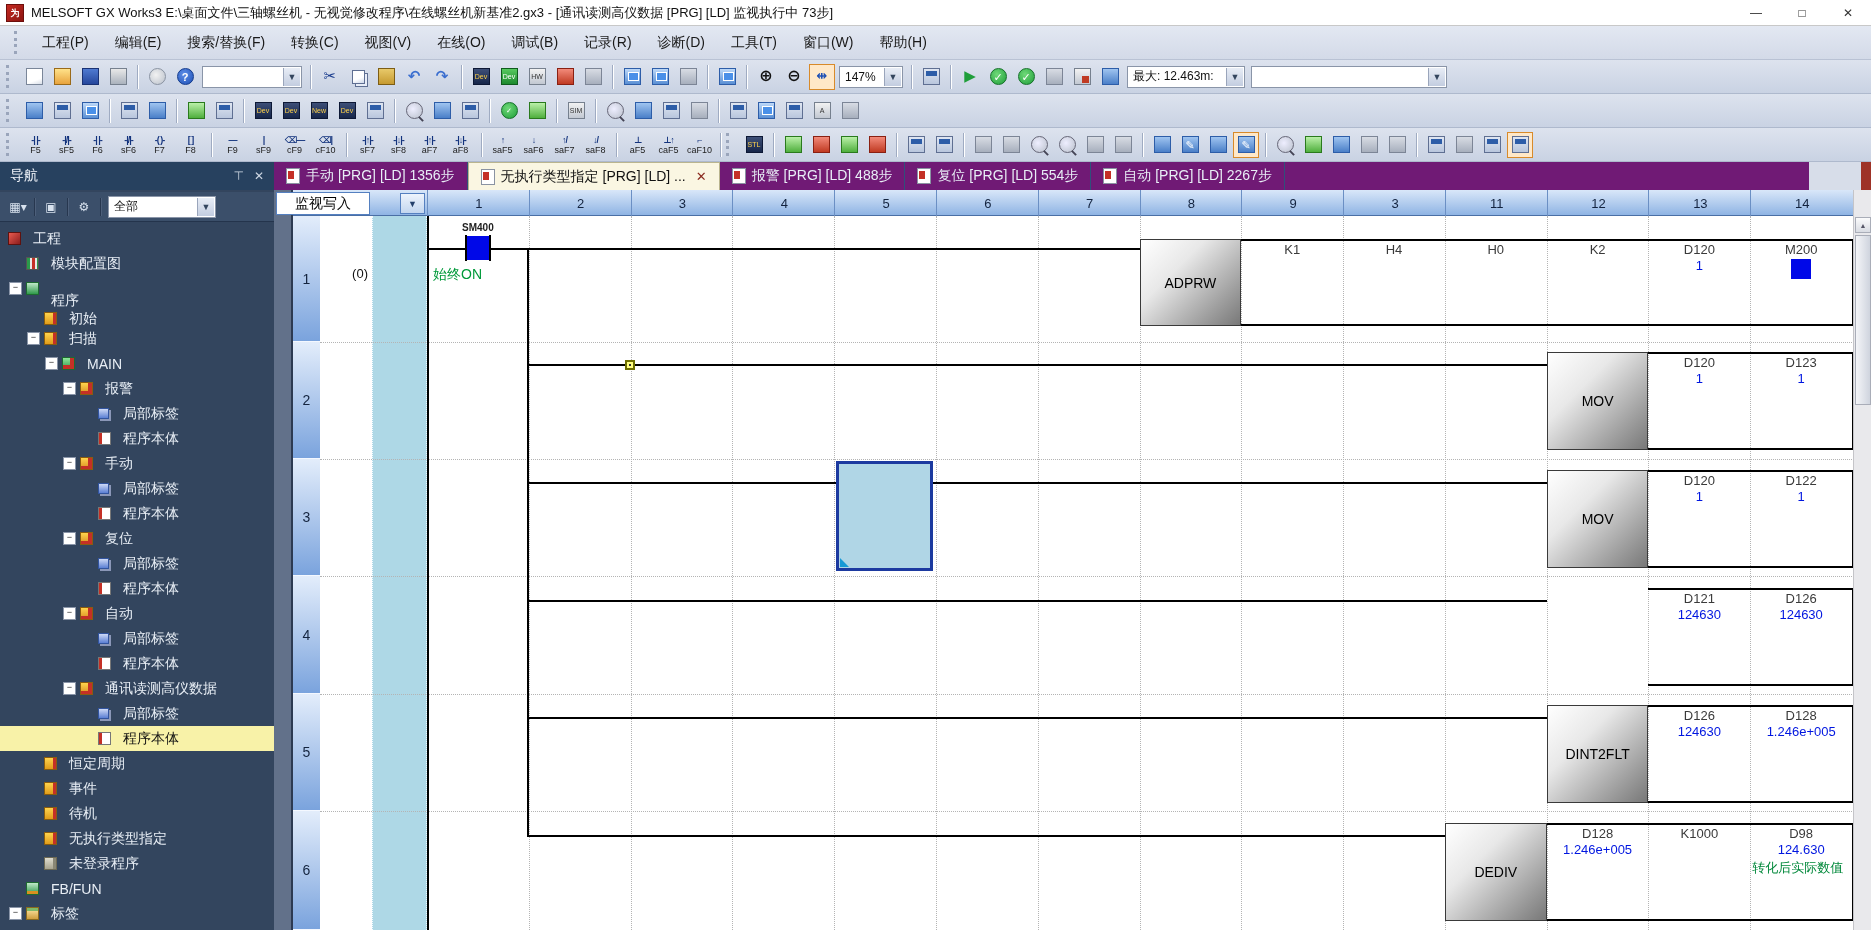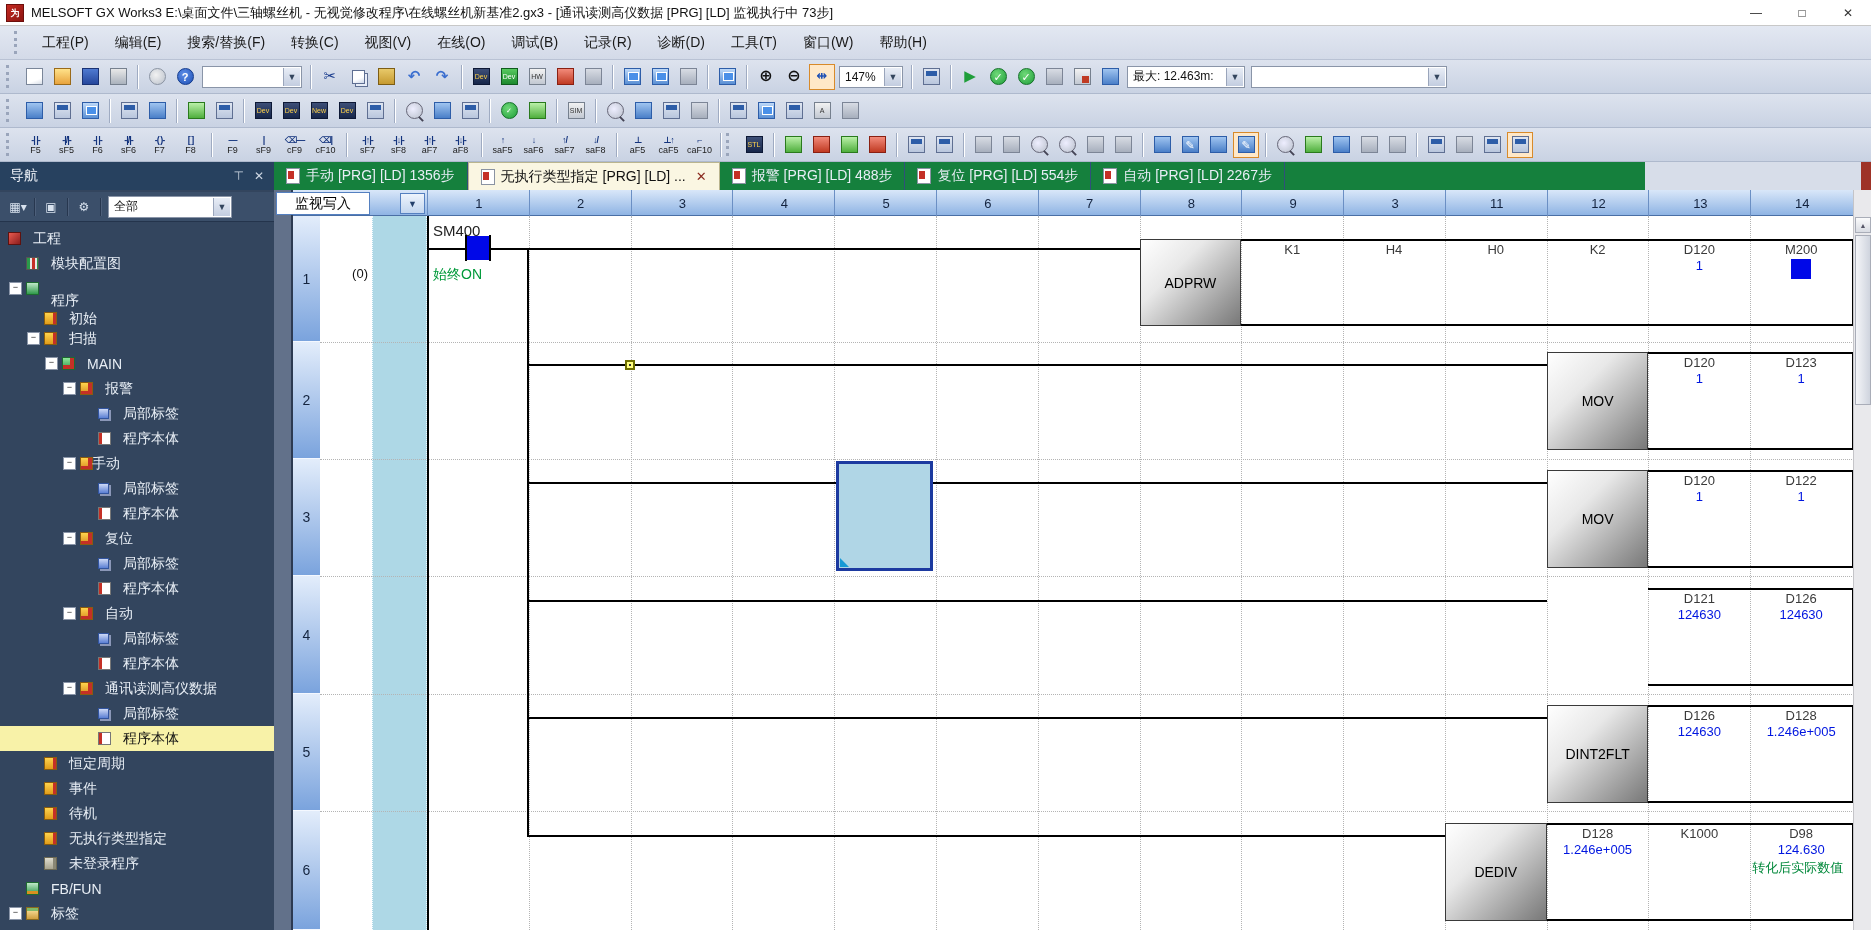--- a/index.html
+++ b/index.html
@@ -59,21 +59,21 @@
   .ic-blugrid{background:linear-gradient(#9fc4f0,#4a7fc8);border:1px solid #2d5da8;}
   .ic-grnbook{background:linear-gradient(#baf0a8,#4faf3d);border:1px solid #2a7a1d;}
   .ic-keyglyph{color:#13337d;font-size:9px;font-weight:bold;letter-spacing:-1px;line-height:12px;}
   .combo{height:22px;background:#fff;border:1px solid #8a95a8;display:flex;align-items:center;
          font-size:12px;color:#111;padding-left:5px;box-sizing:border-box;position:relative;margin:0 3px;}
   .combo .arrow{position:absolute;right:1px;top:1px;bottom:1px;width:16px;background:linear-gradient(#e8edf6,#c3cde0);
                 border-left:1px solid #9aa5bb;color:#33455e;font-size:9px;display:flex;align-items:center;justify-content:center;}
   .kbtn{width:27px;height:30px;margin:0 1px;border:1px solid transparent;display:flex;flex-direction:column;align-items:center;justify-content:center;}
   .kbtn .klab{font-size:9px;color:#222;line-height:9px;}
   
-  #tabrow{left:0;top:162px;width:1645px;height:28px;background:#15803d;display:flex;}
+  #tabrow{left:0;top:162px;width:1809px;height:28px;background:#701a75;display:flex;}
   #nav-title{width:274px;height:28px;display:flex;align-items:center;padding-left:10px;box-sizing:border-box;color:#f0f4fa;font-size:14px;background:#27415f;}
   #nav-title .sp{margin-left:auto;display:flex;gap:10px;margin-right:10px;color:#cfd8e4;font-size:12px;}
   #tabs{display:flex;flex:1;align-items:stretch;}
   .tab{display:flex;align-items:center;gap:6px;padding:0 12px;color:#e8eef6;font-size:14px;border-right:1px solid #30507a;white-space:nowrap;}
   .tab.active{background:#faf6e2;color:#111;border:1px solid #b9b48e;border-bottom:none;}
   .doc-ic{width:12px;height:14px;background:#fff;border:1px solid #8a93a2;position:relative;}
   .doc-ic:after{content:"";position:absolute;left:1px;top:2px;width:6px;height:8px;background:#c43026;}
   .tab-close{color:#7a2a1f;font-weight:bold;margin-left:4px;font-size:13px;}
   .tab.active .tab-close{color:#8a2a1f;}
   #tab-accent{position:absolute;right:0;top:162px;width:10px;height:28px;background:#9e3328;}
@@ -114,21 +114,21 @@
   .vdot{position:absolute;width:0;border-left:1px dotted #b4b4b4;top:26px;height:714px;}
   .hdot{position:absolute;left:46px;width:1532px;height:0;border-top:1px dotted #b4b4b4;}
   .wire{position:absolute;height:2px;background:#000;}
   .vwire{position:absolute;width:2px;background:#000;}
   .blk{position:absolute;background:linear-gradient(135deg,#ffffff 0%,#e8e8e8 35%,#9a9a9a 80%,#787878 100%);
        border:1px solid #3a3a3a;display:flex;align-items:center;justify-content:center;color:#000;font-size:14px;box-sizing:border-box;}
   .opname{position:absolute;color:#3a3a3a;font-size:13px;text-align:center;}
   .opval{position:absolute;color:#0016e0;font-size:13px;text-align:center;}
   .opcomment{position:absolute;color:#00883a;font-size:13px;line-height:15px;text-align:left;}
   .rline{position:absolute;background:#000;}
-  #sm400-label{position:absolute;color:#222;font-size:15px;text-align:left;}
+  #sm400-label{position:absolute;color:#222;font-size:10px;text-align:center;font-weight:bold;}
   .cbar{position:absolute;width:2px;height:26px;background:#000;}
   .cfill{position:absolute;background:#0008e8;}
   #step-label{position:absolute;color:#111;font-size:13px;}
   #rung-comment{position:absolute;color:#009a3a;font-size:14px;}
   #selbox{position:absolute;background:#b0d6e6;border:3px solid #1c3aa0;box-sizing:border-box;}
   #selbox:after{content:"";position:absolute;left:1px;bottom:1px;width:0;height:0;border-left:9px solid #189ad6;border-top:9px solid transparent;}
   #junction{position:absolute;width:10px;height:10px;background:#ffff80;border:2px solid #6e6e00;box-sizing:border-box;}
   #junction:after{content:"";position:absolute;left:2px;top:2px;width:2px;height:2px;background:#333;}
   #vscroll{position:absolute;left:1579px;top:0;width:18px;height:740px;background:#e9e9ec;border-left:1px solid #c4c4c8;box-sizing:border-box;}
   #vscroll .sarrow{position:absolute;left:1px;top:27px;width:16px;height:16px;background:linear-gradient(#fbfbfc,#d9dce3);border:1px solid #a9adb8;
@@ -587,21 +587,21 @@
 <div id="tab-accent"></div>
 
 <div id="navpanel" class="abs">
   <div id="nav-toolbar">
     <div class="nbtn">▦▾</div>
     <div class="nsep"></div>
     <div class="nbtn">▣</div>
     <div class="nsep"></div>
     <div class="nbtn">⚙</div>
     <div class="nsep"></div>
-    <div class="combo" style="width:124px;">
+    <div class="combo" style="width:108px;">
       <span>全部</span>
       <span class="arrow">▼</span>
     </div>
   </div>
   <div id="tree" style="position:absolute;left:0;top:34px;width:274px;height:706px;">
       <div class="tree-row" style="top: 2px;">
         <div class="tree-ic t-project" style="position: absolute; left: 8px;"></div>
         <span class="tree-label" style="position: absolute; left: 27px;">工程</span>
       </div>
       <div class="tree-row" style="top: 27px;">
@@ -636,21 +636,21 @@
         <div class="tree-ic t-label" style="position: absolute; left: 98px;"></div>
         <span class="tree-label" style="position: absolute; left: 117px;">局部标签</span>
       </div>
       <div class="tree-row" style="top: 202px;">
         <div class="tree-ic t-body" style="position: absolute; left: 98px;"></div>
         <span class="tree-label" style="position: absolute; left: 117px;">程序本体</span>
       </div>
       <div class="tree-row" style="top: 227px;">
         <div class="expander" style="left: 63px;">−</div>
         <div class="tree-ic t-group" style="position: absolute; left: 80px;"></div>
-        <span class="tree-label" style="position: absolute; left: 86px;">手动</span>
+        <span class="tree-label" style="position: absolute; left: 99px;">手动</span>
       </div>
       <div class="tree-row" style="top: 252px;">
         <div class="tree-ic t-label" style="position: absolute; left: 98px;"></div>
         <span class="tree-label" style="position: absolute; left: 117px;">局部标签</span>
       </div>
       <div class="tree-row" style="top: 277px;">
         <div class="tree-ic t-body" style="position: absolute; left: 98px;"></div>
         <span class="tree-label" style="position: absolute; left: 117px;">程序本体</span>
       </div>
       <div class="tree-row" style="top: 302px;">

